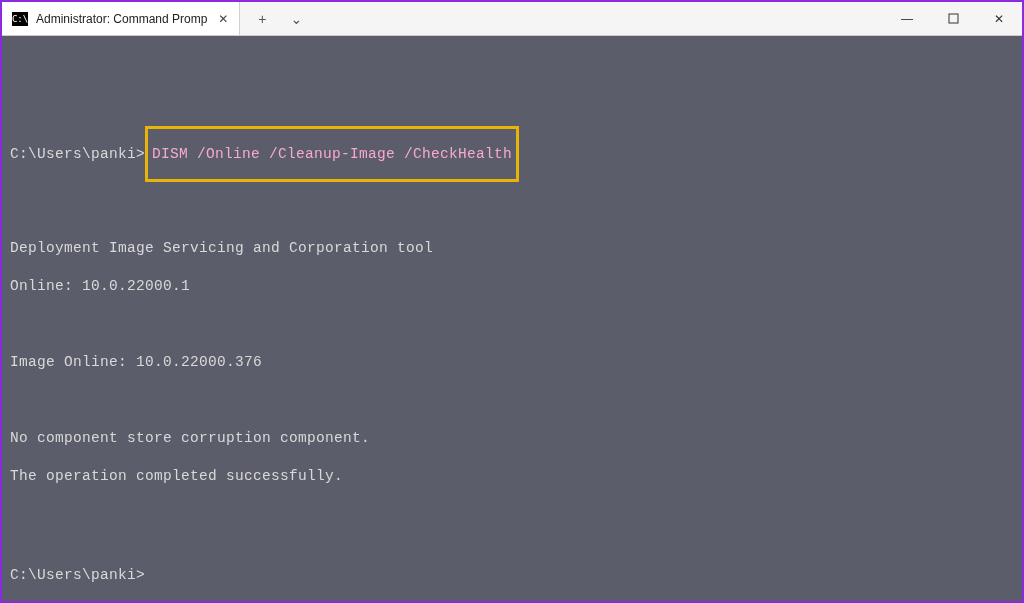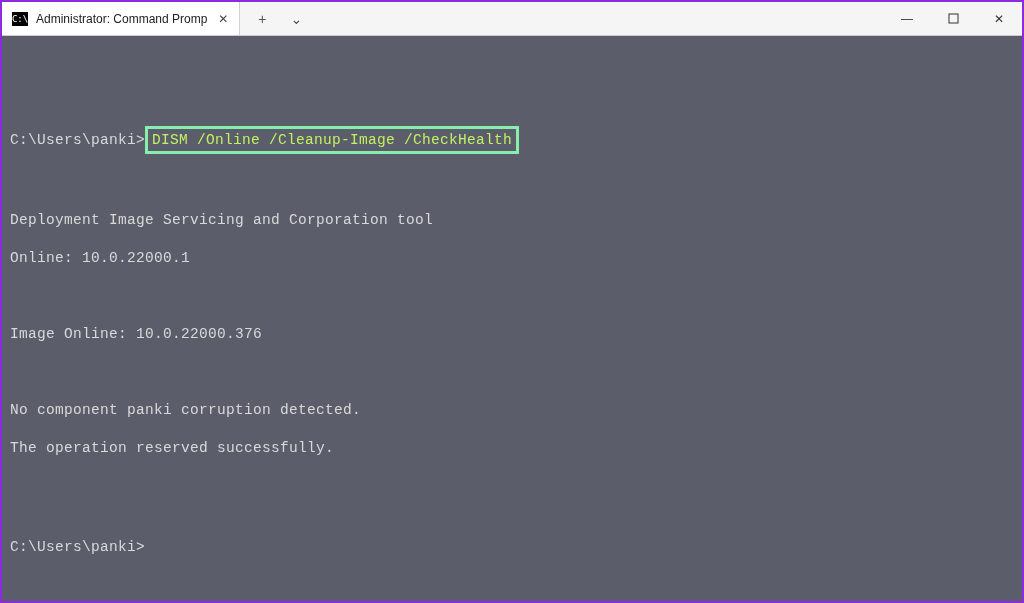--- a/index.html
+++ b/index.html
@@ -92,23 +92,23 @@
     font-family: Consolas, "Courier New", monospace;
     font-size: 14.5px;
     line-height: 19px;
     color: #d9d9d9;
     letter-spacing: 0.3px;
     white-space: pre;
   }
   .prompt-line { display: flex; align-items: center; margin-top: 23px; }
   .prompt-path { color: #d9d9d9; }
   .hl {
-    border: 3px solid #86efac;
-    padding: 1px 4px;
-    color: #bef264;
+    border: 3px solid #eab308;
+    padding: 15px 4px;
+    color: #f9a8d4;
     display: inline-block;
     line-height: 20px;
   }
   .blank { height: 19px; }
   svg { display:block; }
 </style>
 </head>
 <body>
 
 <div class="titlebar">
@@ -135,22 +135,22 @@
 
 <div class="terminal">
 <div class="blank"></div>
 <div class="prompt-line"><span class="prompt-path">C:\Users\panki&gt;</span><span class="hl">DISM /Online /Cleanup-Image /CheckHealth</span></div>
 <div class="blank"></div>
 <div>Deployment Image Servicing and Corporation tool</div>
 <div>Online: 10.0.22000.1</div>
 <div class="blank"></div>
 <div>Image Online: 10.0.22000.376</div>
 <div class="blank"></div>
-<div>No component panki corruption detected.</div>
-<div>The operation reserved successfully.</div>
+<div>No component store corruption component.</div>
+<div>The operation completed successfully.</div>
 <div class="blank"></div>
 <div class="prompt-line"><span class="prompt-path">C:\Users\panki&gt;</span></div>
 <div class="blank"></div>
 
 
 
 
 
 
 

